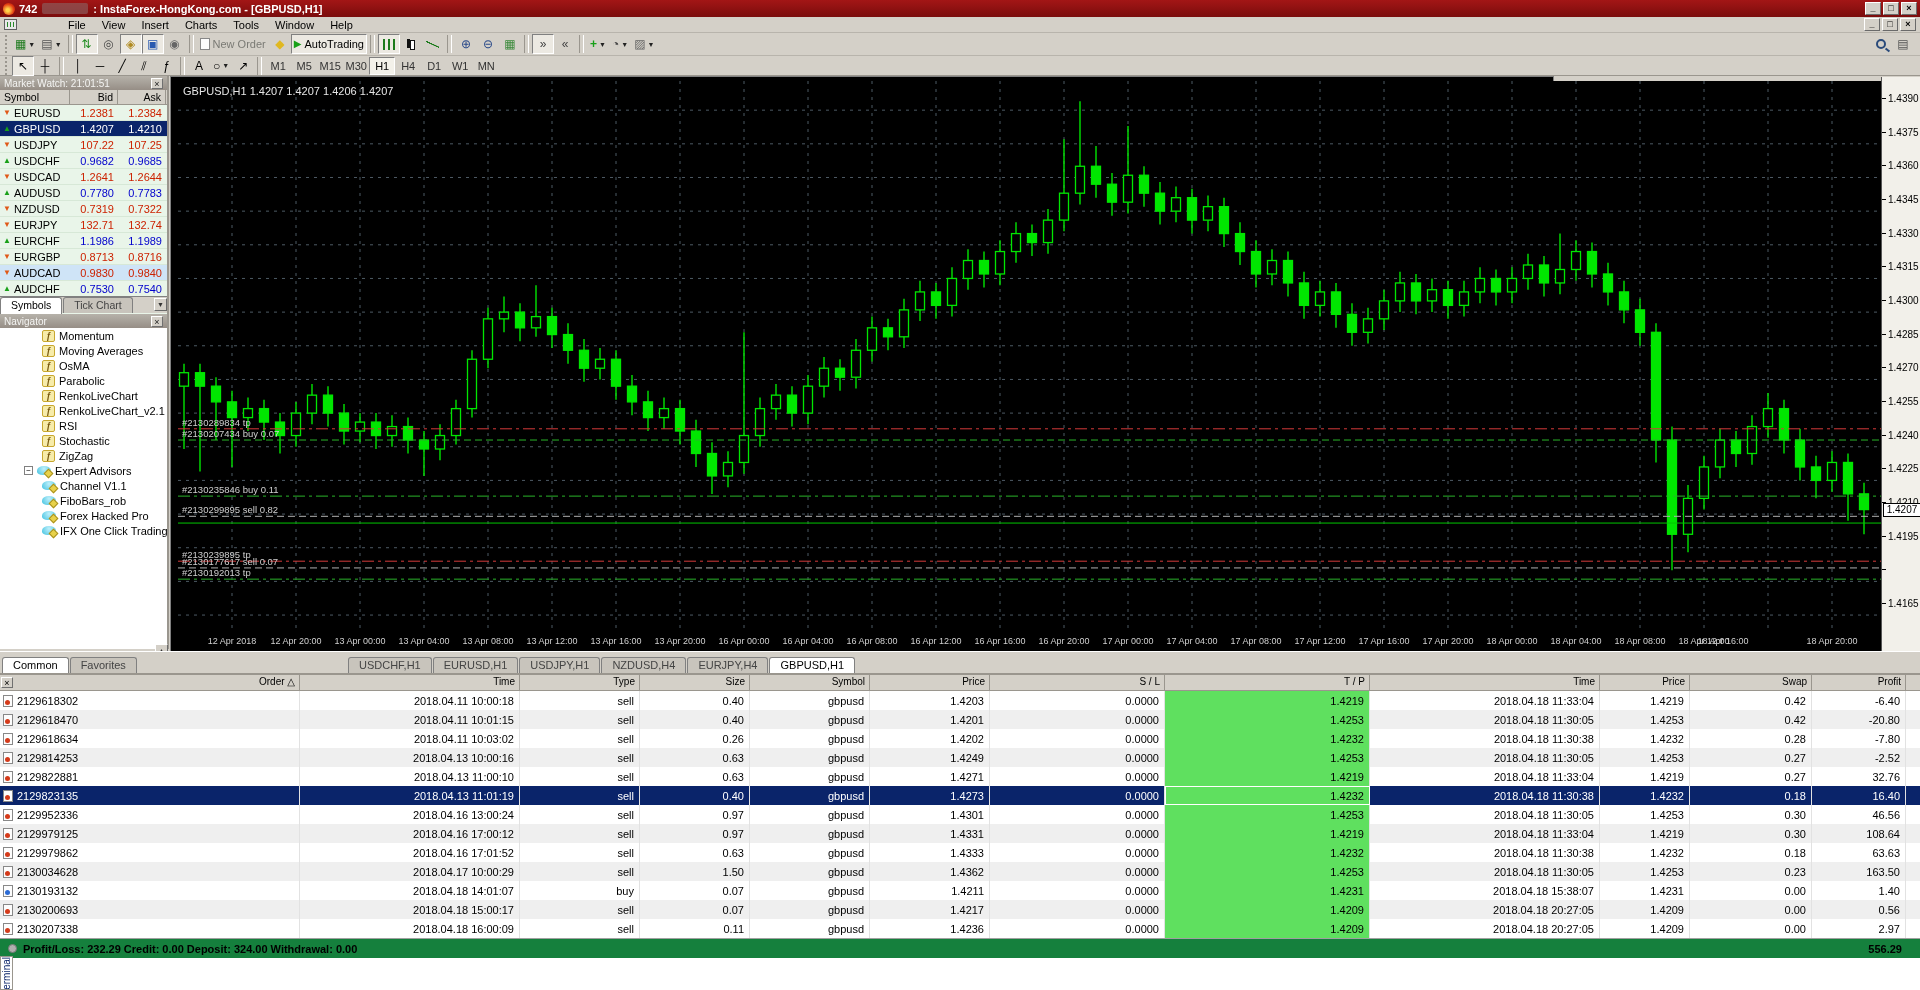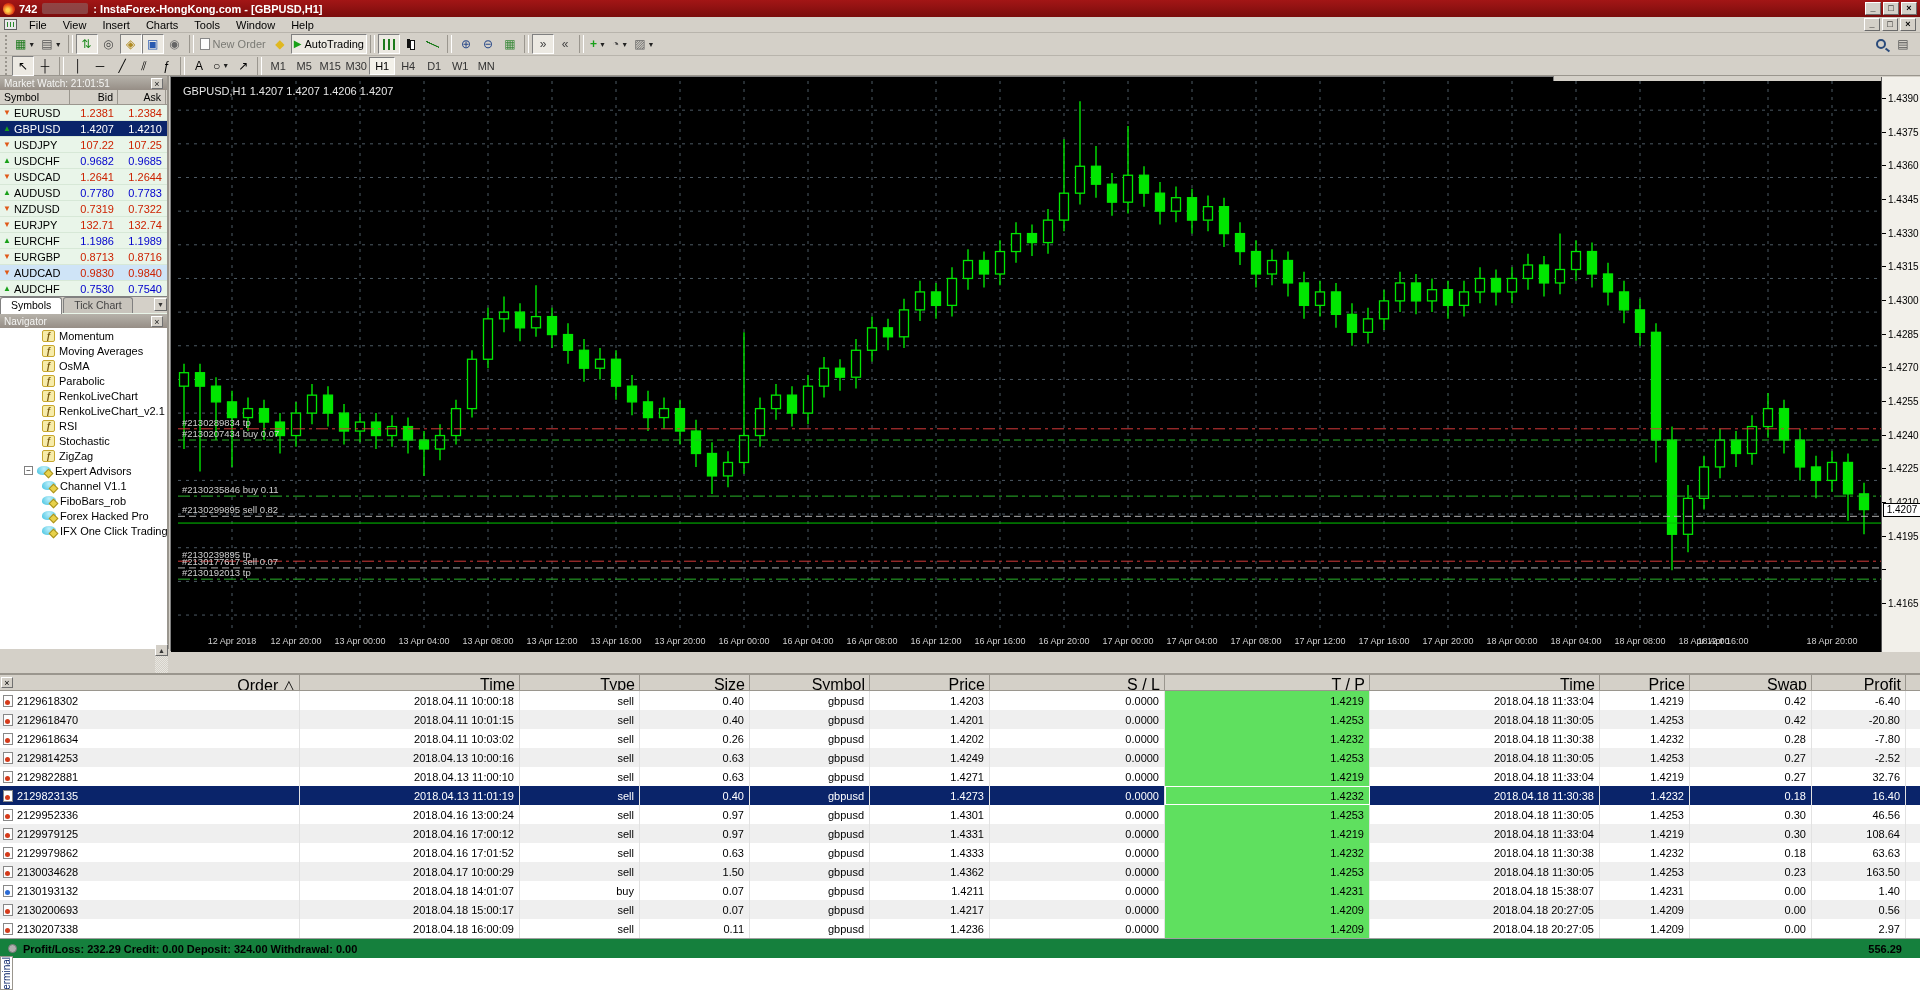--- a/index.html
+++ b/index.html
@@ -15,21 +15,21 @@
   .flame { width:12px; height:12px; margin-right:4px;
     background:radial-gradient(circle at 40% 60%, #ffd24a 15%, #e23912 60%, #8a1005);
     border-radius:45% 55% 50% 50%; }
   .redacted { display:inline-block; width:46px; height:11px; margin:0 5px;
     background:#8d5a5a; border-radius:2px; opacity:.7; }
   .winbtn { width:16px; height:13px; margin-left:2px; background:#d4d0c8; color:#000;
     border:1px solid; border-color:#fff #6a6a6a #6a6a6a #fff; font-size:9px; line-height:11px;
     text-align:center; font-weight:bold; }
   
   #menubar { left:0; top:17px; width:1920px; height:16px; background:#d4d0c8;
-    display:flex; align-items:center; border-bottom:1px solid #b8b4ac; }
+    display:flex; align-items:center; border-bottom:1px solid #b8b4ac;gap:39px; }
   .chart-mini-icon { width:13px; height:11px; margin:0 4px; background:#e8e8e8;
     border:1px solid #606060; position:relative; }
   .chart-mini-icon::after { content:""; position:absolute; left:2px; top:2px; width:7px; height:5px;
     background:repeating-linear-gradient(90deg,#2a8a2a 0 1px,transparent 1px 3px); }
   .menu-item { padding:1px 8px; cursor:default; }
   #mdi-controls { margin-left:auto; display:flex; padding-right:4px; }
   
   #toolbar1 { left:0; top:33px; width:1920px; height:23px; background:#d4d0c8;
     display:flex; align-items:center; border-bottom:1px solid #b8b4ac; padding-left:4px; }
   #toolbar2 { left:0; top:56px; width:1920px; height:20px; background:#d4d0c8;
@@ -103,21 +103,21 @@
   #taxis { left:0; top:556px; width:1710px; height:19px; background:#000; }
   .tl { position:absolute; top:3px; width:64px; text-align:center; color:#d0d0d0; font-size:9px; }
   #chart-info { left:12px; top:8px; color:#e6e6e6; font-size:11px; z-index:2; }
   
   #tabrow { left:0; top:651px; width:1920px; height:22px; background:#d4d0c8; border-top:1px solid #fff; }
   #navtabs { position:absolute; left:2px; bottom:0; display:flex; align-items:flex-end; height:20px; }
   #charttabs { position:absolute; left:348px; bottom:0; display:flex; align-items:flex-end; height:20px; }
   
   #term { left:0; top:673px; width:1920px; height:317px; background:#fff; border-top:2px solid #9a968e; }
   #term-head { display:flex; height:16px; background:#d4d0c8; border-bottom:1px solid #9a968e; position:relative; }
-  #term-head .hc { border-right:1px solid #9a968e; padding:1px 4px; text-align:right; font-size:16px; overflow:hidden; white-space:nowrap; }
+  #term-head .hc { border-right:1px solid #9a968e; padding:1px 4px; text-align:right; font-size:10px; overflow:hidden; white-space:nowrap; }
   #term-head .hc:first-child { text-align:left; padding-left:16px; }
   .trow { display:flex; height:19px; align-items:stretch; font-size:11px; }
   .trow:nth-child(even) { background:#efefef; }
   .tc { display:flex; align-items:center; justify-content:flex-end; padding:0 5px;
     border-right:1px solid #e2e2e2; overflow:hidden; white-space:nowrap; }
   .tc.first { justify-content:flex-start; gap:4px; padding-left:3px; }
   .tc.green { background:#5fe05f; color:#000; }
   .trow.selected { background:#0a246a; color:#fff; }
   .trow.selected .tc.green { color:#000; border:1px solid #fff; }
   .oicon { width:10px; height:12px; background:#fdfdfd; border:1px solid #888; position:relative; flex:0 0 10px; }
@@ -807,20 +807,34 @@
         <div class="tl" style="left: 1245px;">17 Apr 20:00</div>
         <div class="tl" style="left: 1309px;">18 Apr 00:00</div>
         <div class="tl" style="left: 1373px;">18 Apr 04:00</div>
         <div class="tl" style="left: 1437px;">18 Apr 08:00</div>
         <div class="tl" style="left: 1501px;">18 Apr 12:00</div>
         <div class="tl" style="left: 1520px;">18 Apr 16:00</div>
         <div class="tl" style="left: 1629px;">18 Apr 20:00</div>
       </div>
   </div>
 
+  <div id="tabrow" class="abs">
+    <div id="navtabs">
+        <span class="tab active">Common</span>
+        <span class="tab">Favorites</span>
+      </div>
+    <div id="charttabs">
+        <span class="tab">USDCHF,H1</span>
+        <span class="tab">EURUSD,H1</span>
+        <span class="tab">USDJPY,H1</span>
+        <span class="tab">NZDUSD,H4</span>
+        <span class="tab">EURJPY,H4</span>
+        <span class="tab active">GBPUSD,H1</span>
+      </div>
+  </div>
 
   <div id="term" class="abs">
     <div id="term-head">
       <span class="x abs" style="left:1px;top:2px;width:12px;height:11px;background:#d4d0c8;border:1px solid;border-color:#fff #707070 #707070 #fff;color:#000;text-align:center;line-height:10px;font-size:9px;">×</span>
     <div class="hc" style="width: 300px;">Order △</div>
         <div class="hc" style="width: 220px;">Time</div>
         <div class="hc" style="width: 120px;">Type</div>
         <div class="hc" style="width: 110px;">Size</div>
         <div class="hc" style="width: 120px;">Symbol</div>
         <div class="hc" style="width: 120px;">Price</div>

